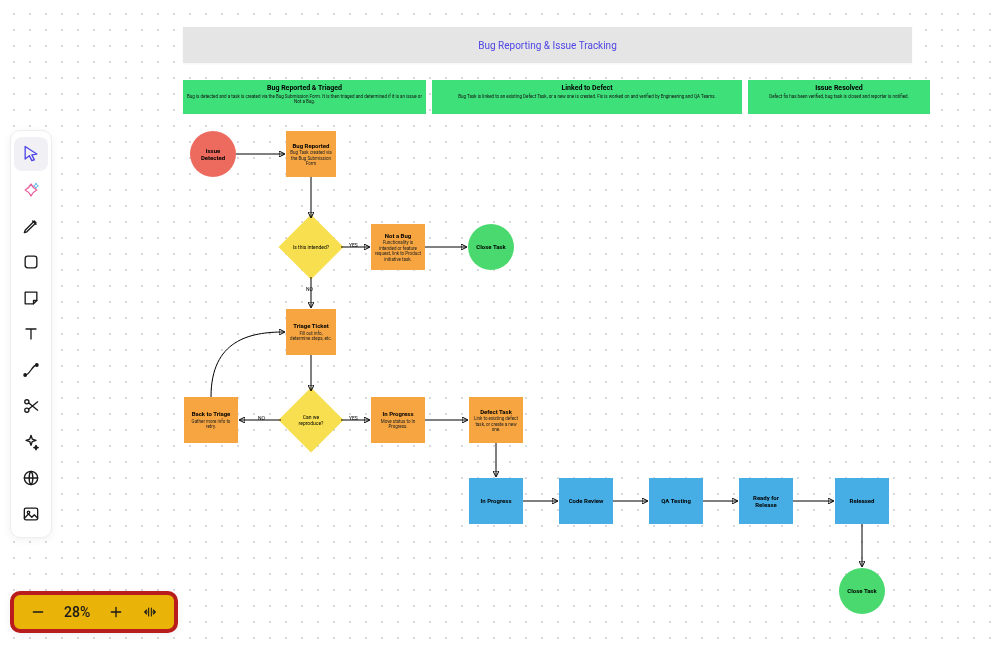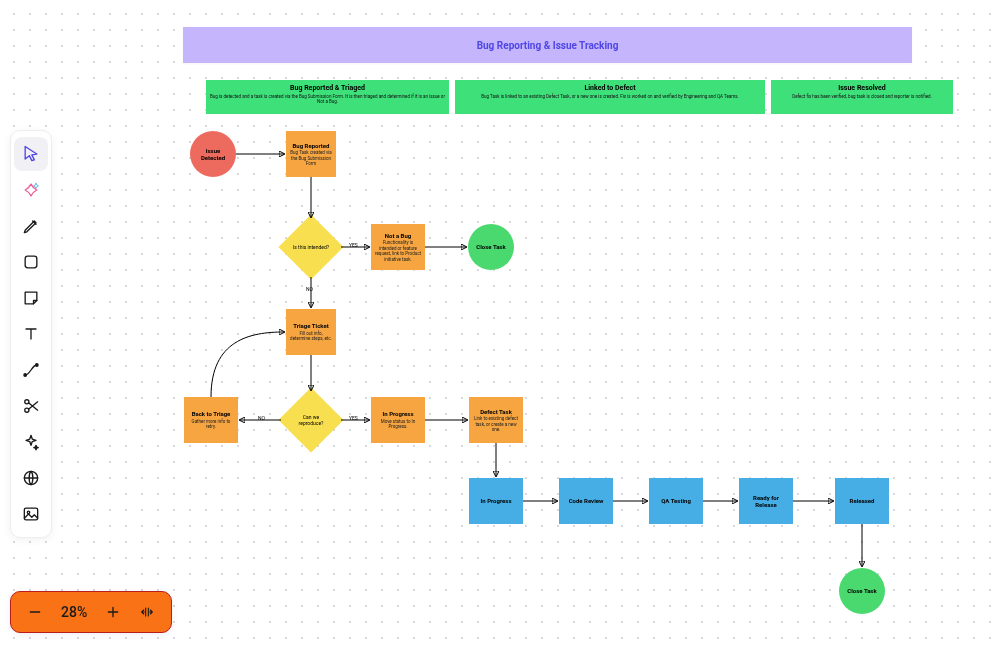--- a/index.html
+++ b/index.html
@@ -38,22 +38,22 @@
     width: 6px; height: 6px; border-radius: 50%;
   }
   .dot-purple { left: 44px; top: 221px; background: #5b5bd6; }
   .dot-green { left: 44px; top: 254px; background: #4ade80; }
   .dot-yellow { left: 44px; top: 288px; background: #fde68a; }
 
   
   .zoom-bar {
     position: absolute; left: 10px; bottom: 12px;
     height: 42px;
-    background: #f97316;
-    border: 1px solid #b91c1c;
+    background: #eab308;
+    border: 4px solid #b91c1c;
     border-radius: 10px;
     box-shadow: 0 2px 8px rgba(0,0,0,0.06);
     display: flex; align-items: center; gap: 6px;
     padding: 0 10px;
     z-index: 20;
   }
   .zoom-btn { width: 28px; height: 28px; display:flex; align-items:center; justify-content:center; cursor:pointer; }
   .zoom-btn svg { width:16px; height:16px; stroke:#1a1a1a; stroke-width:2; fill:none; stroke-linecap:round; }
   .zoom-val { font-size: 14px; font-weight: 500; color:#1a1a1a; padding: 0 6px; }
 
@@ -61,26 +61,26 @@
   .node {
     position: absolute;
     display:flex; flex-direction:column; align-items:center; justify-content:center;
     text-align:center;
     font-size: 6px;
     line-height: 1.25;
     padding: 4px;
     color:#000;
   }
   .title-card {
-    position:absolute; background:#c4b5fd;
+    position:absolute; background:#e5e5e5;
     display:flex; align-items:center; justify-content:center;
-    font-size:10px; font-weight:700; color:#4f46e5;
+    font-size:10px; font-weight:400; color:#4f46e5;
     box-shadow: 0 1px 2px rgba(0,0,0,0.05);
   }
-  .phase { position:absolute; background:#3ee07a; padding:4px 2px; text-align:center;margin-left:23px; }
+  .phase { position:absolute; background:#3ee07a; padding:4px 2px; text-align:center; }
   .phase .p-title { font-size:7px; font-weight:700; color:#000; margin-bottom:2px;}
   .phase .p-desc { font-size:4.5px; color:#111; line-height:1.2;}
 
   .n-title { font-weight:700; font-size:6px; }
   .n-desc { font-size:4.5px; line-height:1.2; margin-top:1px; color:#222;}
 
   .rect-orange { background:#f6a540; }
   .rect-blue { background:#46aee5; }
   .circle-red { background:#ec6a5e; border-radius:50%; }
   .circle-green { background:#49d96e; border-radius:50%; }

